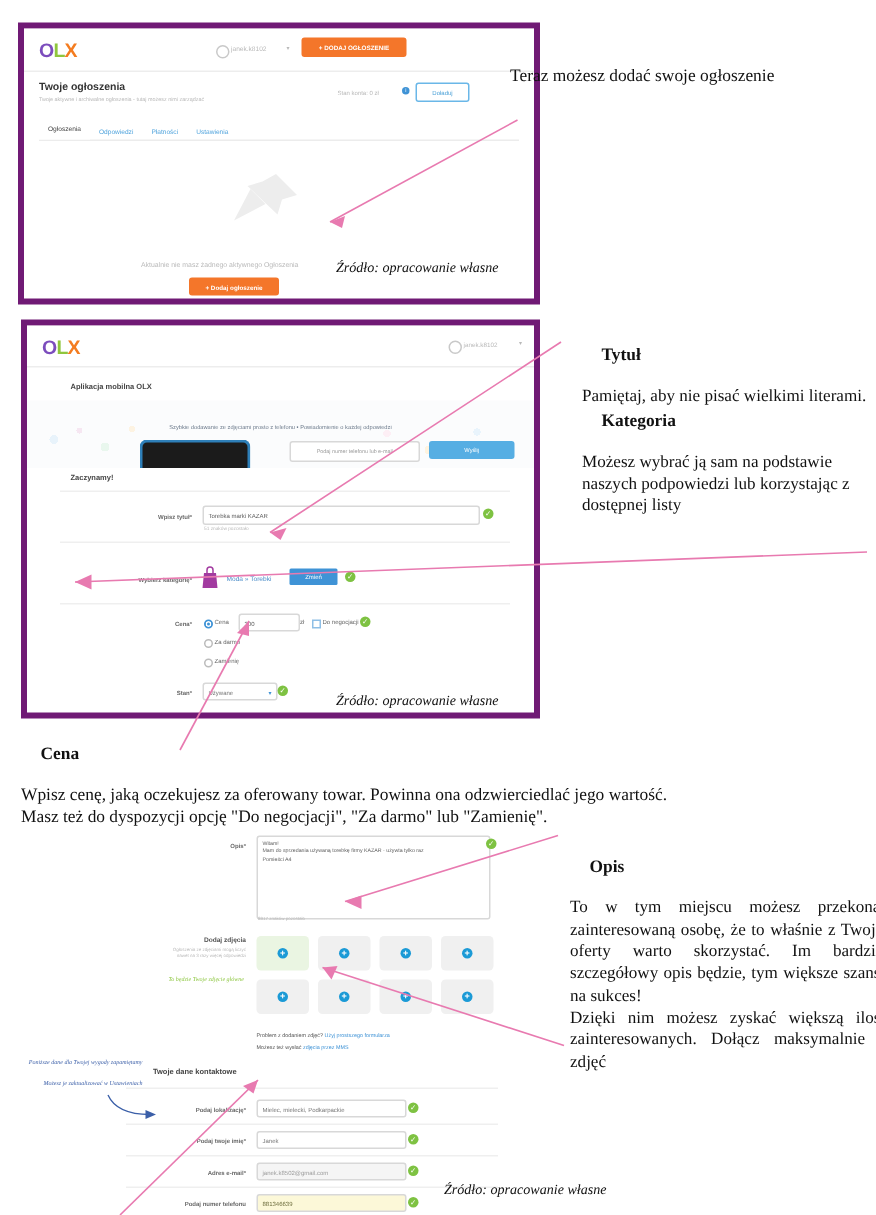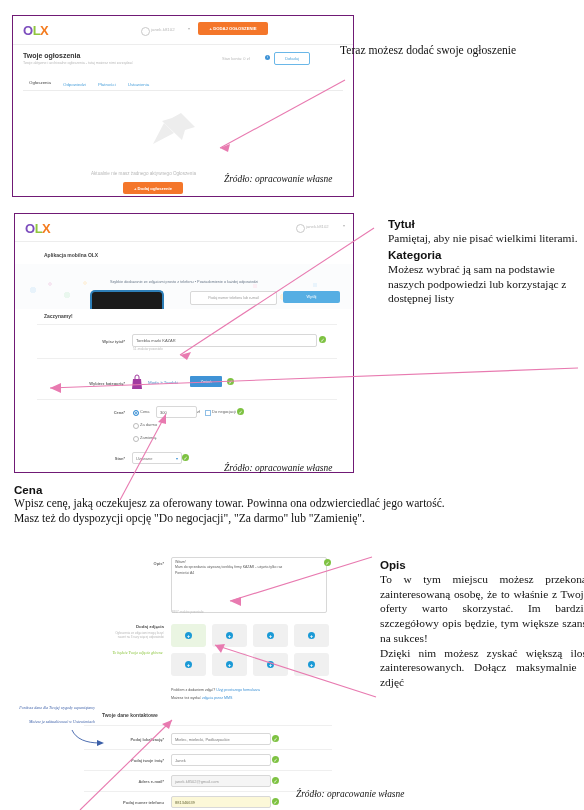--- a/index.html
+++ b/index.html
@@ -6,21 +6,21 @@
   body{
     width:584px;height:810px;
     background:#ffffff;
     font-family:"Liberation Sans", sans-serif;
     position:relative;
     overflow:hidden;
   }
   .abs{position:absolute;}
 
   
-  .shot{position:absolute;background:#fff;border:1px solid #701a75;overflow:hidden;}
+  .shot{position:absolute;background:#fff;border:4px solid #701a75;overflow:hidden;}
 
   .olx-logo{font-weight:bold;letter-spacing:-0.5px;}
   .olx-o{color:#7c4dbd;}
   .olx-l{color:#8fc63d;}
   .olx-x{color:#f47c20;}
 
   .grey-blur{color:#b9b9b9;}
 
   .btn-orange{
     background:#f4762a;color:#fff;border-radius:2px;
@@ -37,22 +37,22 @@
 
   
   .expl{
     font-family:"Liberation Serif", serif;
     color:#111;
     font-size:11.4px;
     line-height:1.29;
     text-align:justify;
   }
   .expl h4{
-    font-family:Liberation Sans, sans-serif;
-    font-size:11.6px;margin:0;font-weight:bold;line-height:1.3;
+    font-family:Liberation Serif, serif;
+    font-size:11.6px;margin:13px;font-weight:bold;line-height:1.3;
   }
   .expl p{margin:0;}
   .src{
     font-family:"Liberation Serif", serif;
     font-style:italic;font-size:9.4px;color:#111;white-space:nowrap;
   }
   .bigtext{
     font-family:"Liberation Serif", serif;font-size:11.6px;color:#111;line-height:1.32;
   }
 

